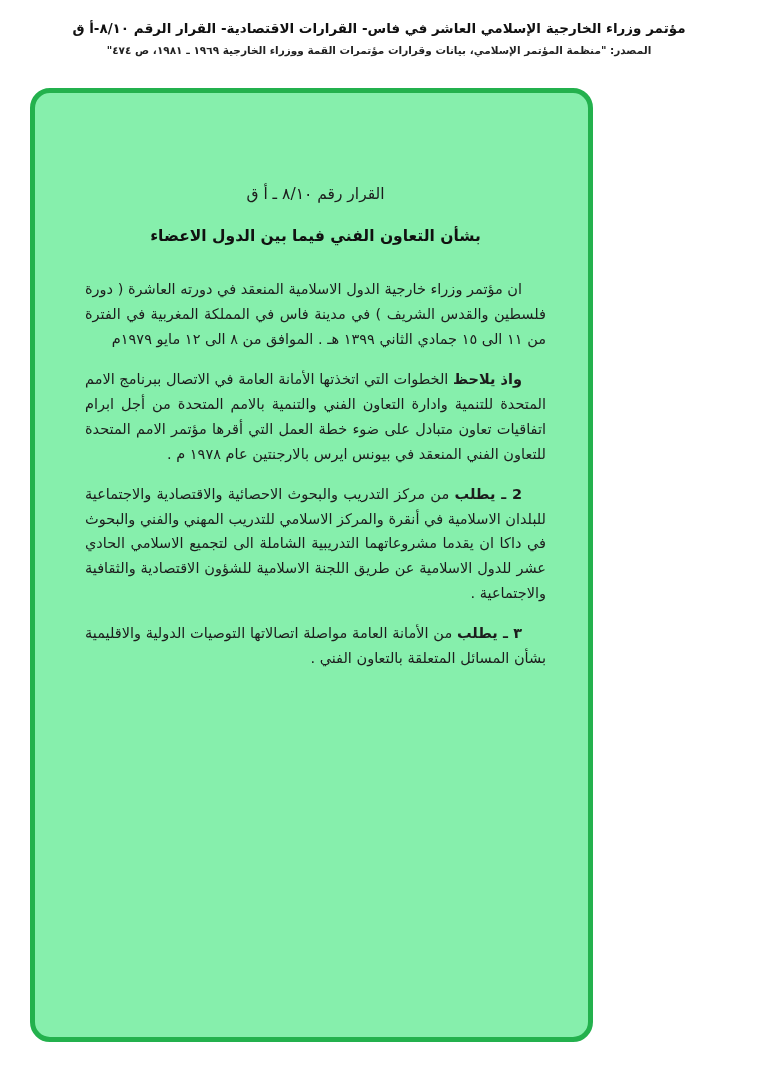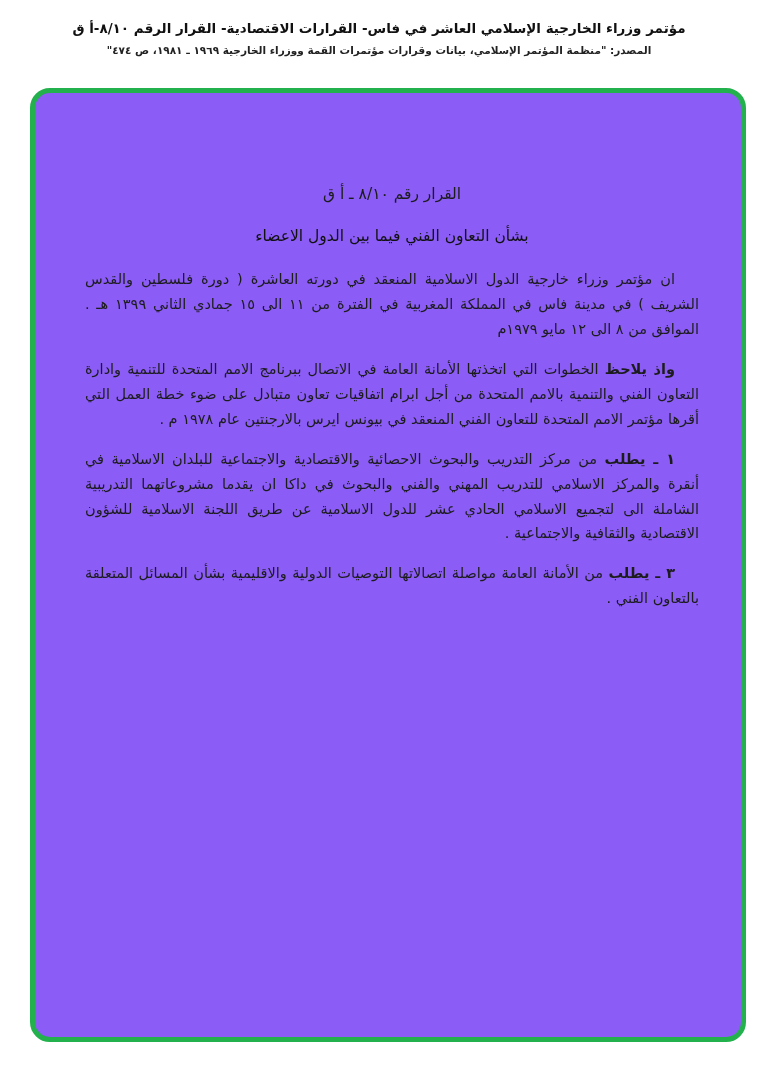--- a/index.html
+++ b/index.html
@@ -30,51 +30,51 @@
   }
   .h2 {
     font-weight:bold;
     font-size:10.5px;
     margin-top:6px;
     color:#222;
   }
   .green-frame {
     position:absolute;
     top:88px; left:30px;
-    width:716px; height:954px;
+    width:563px; height:954px;
     border:5px solid var(--accent, #23b14d);
     border-radius:20px;
-    background:#8b5cf6;
+    background:#86efac;
   }
   .content {
     padding:92px 42px 0 50px;
     direction:rtl;
   }
   .title {
     text-align:center;
     font-size:15.5px;
     letter-spacing:0.5px;
     color:#1c1c1c;
   }
   .subtitle {
     text-align:center;
     font-size:15.5px;
-    font-weight:normal;
+    font-weight:bold;
     margin-top:24px;
     color:#111;
   }
   .para {
     margin-top:15px;
     font-size:14.5px;
     line-height:1.72;
     text-align:justify;
     text-indent:24px;
     color:#1c1c1c;
   }
-  .para.first { margin-top:22px; }
+  .para.first { margin-top:32px; }
   .lead { font-weight:bold; }
 </style>
 </head>
 <body>
 
 <div class="page">
 
   <header class="doc-header">
     <div class="h1">مؤتمر وزراء الخارجية الإسلامي العاشر في فاس- القرارات الاقتصادية- القرار الرقم ٨/١٠-أ ق</div>
     <div class="h2">المصدر: "منظمة المؤتمر الإسلامي، بيانات وقرارات مؤتمرات القمة ووزراء الخارجية ١٩٦٩ ـ ١٩٨١، ص ٤٧٤"</div>
@@ -94,21 +94,21 @@
 
 
 
 
       <p class="para">
         <b class="lead">واذ يلاحظ</b>
         <span class="ptext">الخطوات التي اتخذتها الأمانة العامة في الاتصال ببرنامج الامم المتحدة للتنمية وادارة التعاون الفني والتنمية بالامم المتحدة من أجل ابرام اتفاقيات تعاون متبادل على ضوء خطة العمل التي أقرها مؤتمر الامم المتحدة للتعاون الفني المنعقد في بيونس ايرس بالارجنتين عام ١٩٧٨ م .</span>
       </p>
 
       <p class="para">
-        <b class="lead">١ ـ يطلب</b>
+        <b class="lead">2 ـ يطلب</b>
         <span class="ptext">من مركز التدريب والبحوث الاحصائية والاقتصادية والاجتماعية للبلدان الاسلامية في أنقرة والمركز الاسلامي للتدريب المهني والفني والبحوث في داكا ان يقدما مشروعاتهما التدريبية الشاملة الى لتجميع الاسلامي الحادي عشر للدول الاسلامية عن طريق اللجنة الاسلامية للشؤون الاقتصادية والثقافية والاجتماعية .</span>
       </p>
 
 
       <p class="para">
         <b class="lead">٣ ـ يطلب</b>
         <span class="ptext">من الأمانة العامة مواصلة اتصالاتها التوصيات الدولية والاقليمية بشأن المسائل المتعلقة بالتعاون الفني .</span>
       </p>
 
     </div>

